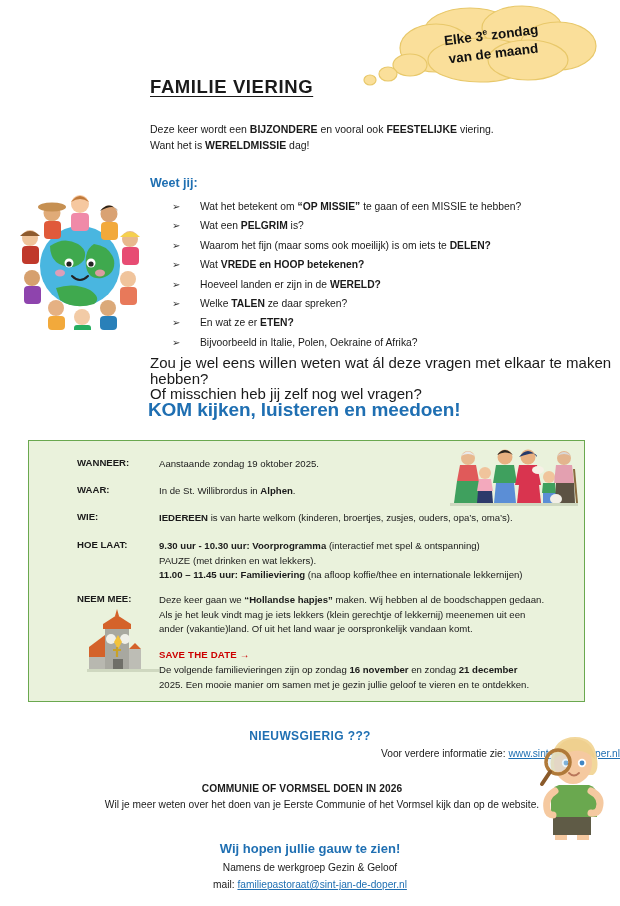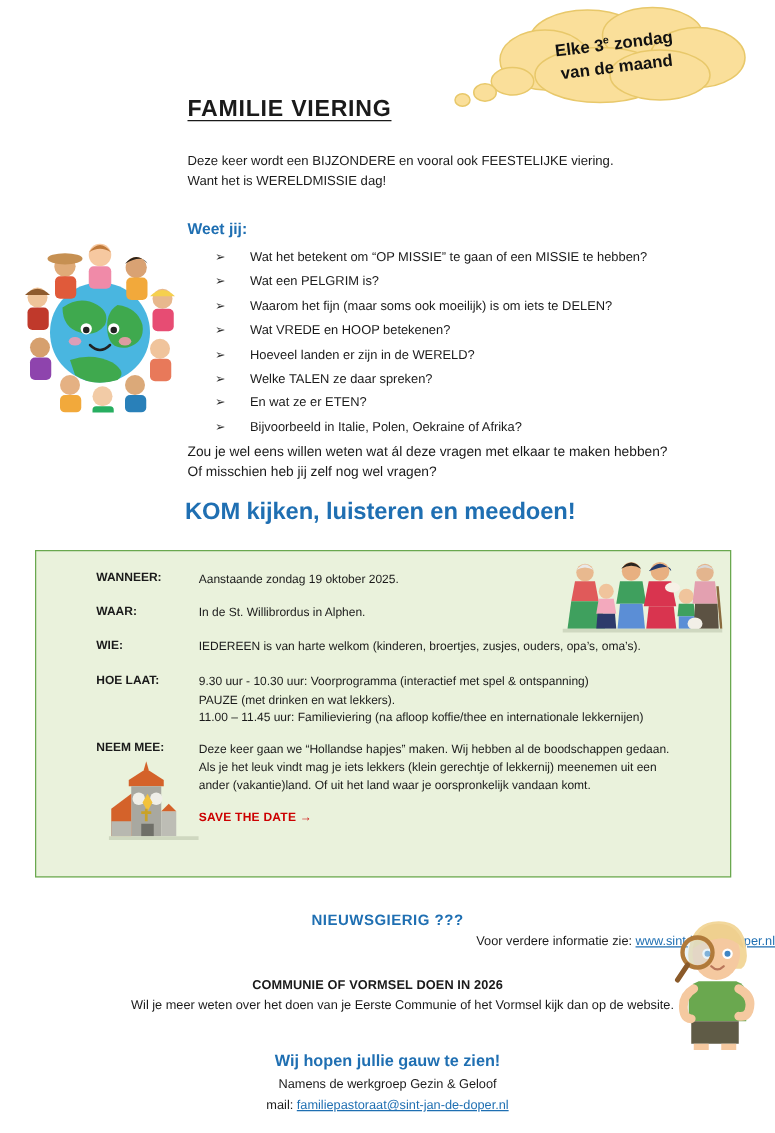--- a/index.html
+++ b/index.html
@@ -51,21 +51,21 @@
     font-size: 12.5px; font-weight: bold; color: #1f6fb2;
   }
   .bullets { position: absolute; left: 172px; top: 197px; width: 420px; }
   .blt { position: relative; padding-left: 28px; font-size: 10.3px; line-height: 19.4px; }
   .blt .arw { position: absolute; left: 0; top: 0; font-size: 10px; color: #333; }
 
   
   .globe-art { position: absolute; left: 16px; top: 186px; width: 128px; height: 144px; }
 
   
-  .qpara { position: absolute; left: 150px; top: 355px; font-size: 11px; line-height: 15.5px; }
+  .qpara { position: absolute; left: 150px; top: 355px; font-size: 15px; line-height: 15.5px; }
 
   
   .kom {
     position: absolute; left: 148px; top: 399px;
     font-size: 19px; font-weight: bold; color: #1f6fb2; letter-spacing: -0.1px;
   }
 
   
   .gbox {
     position: absolute; left: 28px; top: 440px; width: 557px; height: 262px;
@@ -101,21 +101,21 @@
   .f-hope {
     position: absolute; left: 0; right: 0; top: 841px; text-align: center;
     font-size: 13px; font-weight: bold; color: #1f6fb2;
   }
   .f-namens { position: absolute; left: 0; right: 0; top: 862px; text-align: center; font-size: 10.2px; }
   .f-mail { position: absolute; left: 0; right: 0; top: 879px; text-align: center; font-size: 10.2px; }
 
   a.lnk { color: #1f6fb2; text-decoration: underline; }
   .kid-art { position: absolute; left: 527px; top: 733px; width: 88px; height: 108px; }
 
-  b { font-weight: normal; margin-top: 20px; }
+  b { font-weight: bold; margin-top: 20px; }
 </style>
 </head>
 <body>
 
 <div class="page">
 
 
   <div class="cloud-wrap">
     <svg width="260" height="92" viewBox="0 0 260 92">
       <g fill="#fadf9a" stroke="#e8c86a" stroke-width="1.2">
@@ -300,20 +300,24 @@
       <div class="glabel">NEEM MEE:</div>
       <div class="gval">
         <span>Deze keer gaan we </span><b>“Hollandse hapjes”</b><span> maken. Wij hebben al de boodschappen gedaan.</span><br>
         <span>Als je het leuk vindt mag je iets lekkers (klein gerechtje of lekkernij) meenemen uit een</span><br>
         <span>ander (vakantie)land. Of uit het land waar je oorspronkelijk vandaan komt.</span>
       </div>
     </div>
 
     <div class="save">
       <div class="save-h">SAVE THE DATE  →</div>
+      <div class="save-b">
+        <span>De volgende familievieringen zijn op zondag </span><b>16 november</b><span> en zondag </span><b>21 december</b><br>
+        <span>2025. Een mooie manier om samen met je gezin jullie geloof te vieren en te ontdekken.</span>
+      </div>
     </div>
   </div>
 
   <div class="f-nieuws">NIEUWSGIERIG ???</div>
   <div class="f-info">
     <span>Voor verdere informatie zie:  </span><a class="lnk" href="#">www.sint-jan-de-doper.nl</a>
   </div>
 
   <div class="f-comm">COMMUNIE OF VORMSEL DOEN IN 2026</div>
   <div class="f-comm2">Wil je meer weten over het doen van je Eerste Communie of het Vormsel kijk dan op de website.</div>

